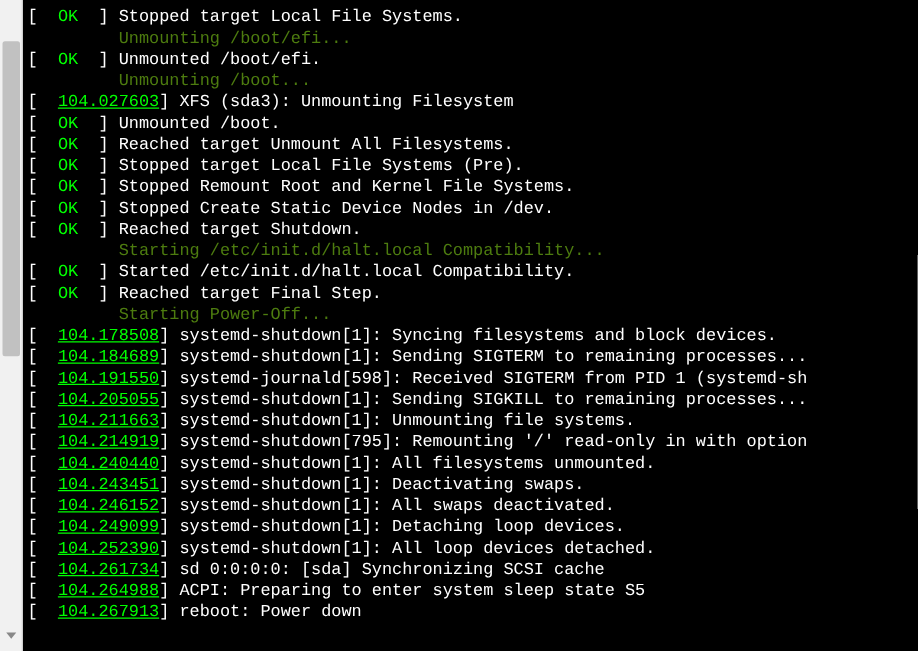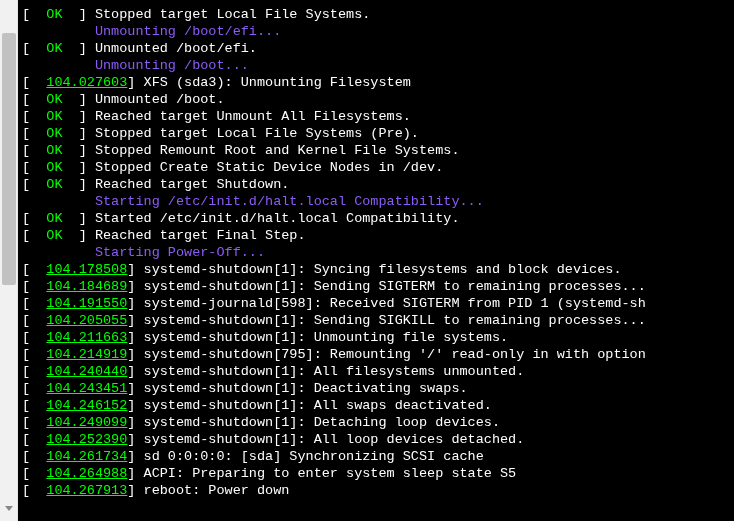--- a/index.html
+++ b/index.html
@@ -54,21 +54,21 @@
       height: 100%;
       padding: 6px 16px 6px 4px;
       overflow: hidden;
       white-space: pre;
     }
     .line { white-space: pre; }
     .br    { color: #fff; }    
     .ok    { color: #00ff00; } 
     .ts    { color: #00ff00; text-decoration: underline; } 
     .msg   { color: #fff; }    
-    .sub   { color: #8b5cf6; margin-top: 18px; }
+    .sub   { color: #4d7c0f; margin-top: 18px; }
   </style>
 </head>
 <body>
 
 <div class="wrap">
   <div class="scrollbar-track">
     <div class="scrollbar-thumb"></div>
     <div class="scrollbar-arrow down">
       <svg viewBox="0 0 10 10">
           <polygon points="1,3 9,3 5,8" fill="#888"></polygon>

